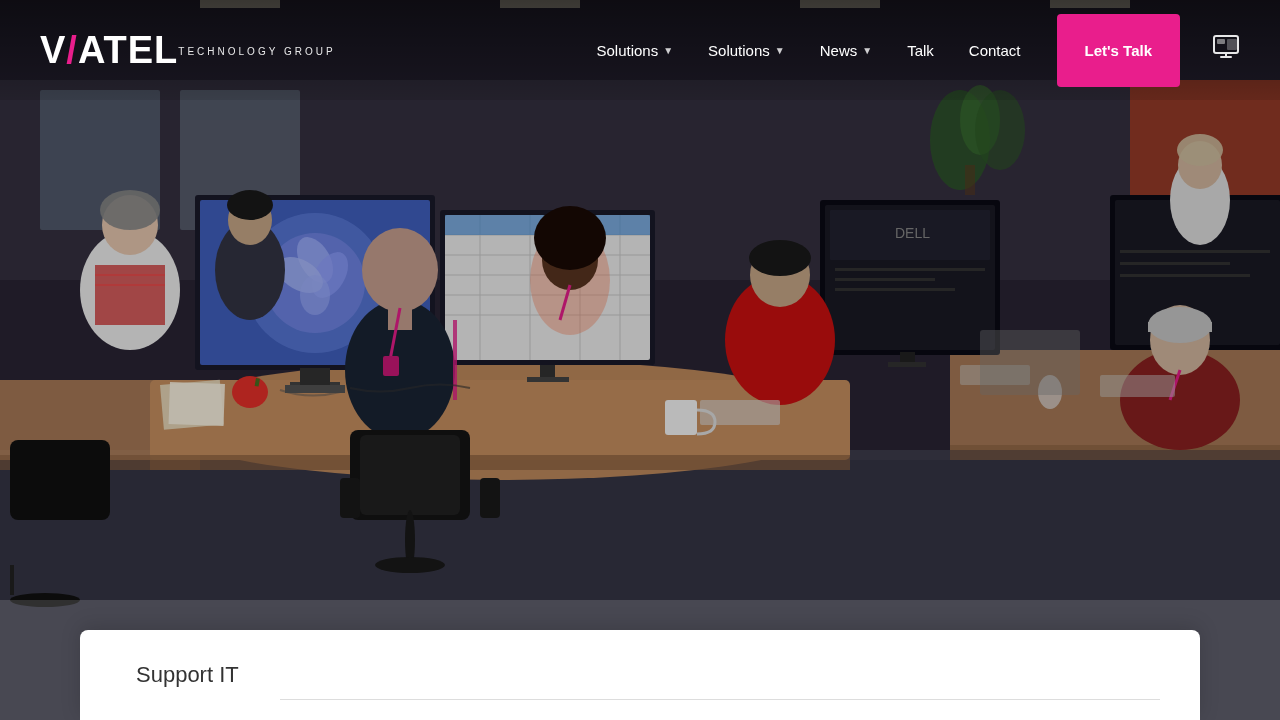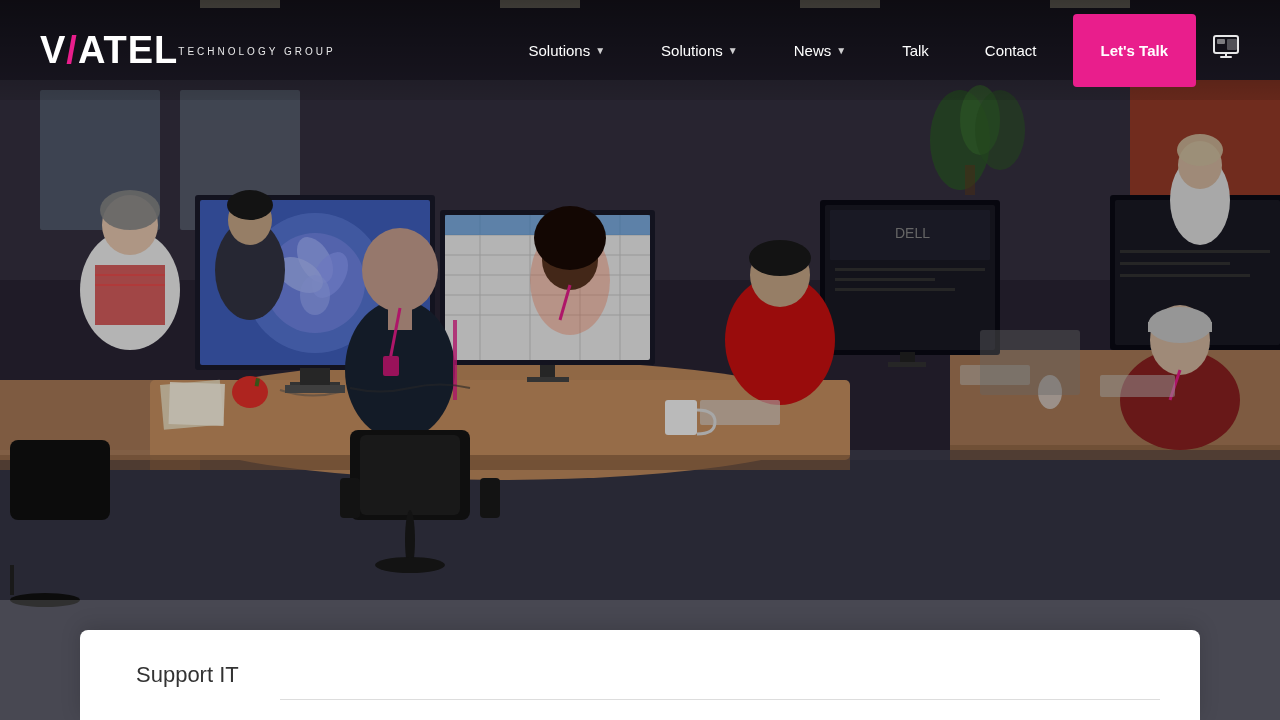--- a/index.html
+++ b/index.html
@@ -72,21 +72,21 @@
     .logo-subtitle {
       font-size: 10px;
       color: white;
       letter-spacing: 3px;
       margin-top: 2px;
       opacity: 0.9;
     }
 
     .nav-links {
       display: flex;
-      gap: 24px;
+      gap: 3px;
       margin-right: 20px;
     }
 
     .nav-item {
       color: white;
       font-size: 15px;
       font-weight: 500;
       padding: 8px 16px;
       cursor: pointer;
       display: flex;
@@ -103,21 +103,21 @@
 
     .btn-lets-talk {
       background: #e91e8c;
       color: white;
       border: none;
       padding: 28px 28px;
       font-size: 15px;
       font-weight: 600;
       cursor: pointer;
       border-radius: 4px;
-      margin-right: 16px;
+      margin-right: 32px;
       white-space: nowrap;
     }
 
     .monitor-icon {
       color: white;
       font-size: 22px;
       cursor: pointer;
       opacity: 0.9;
     }
 

